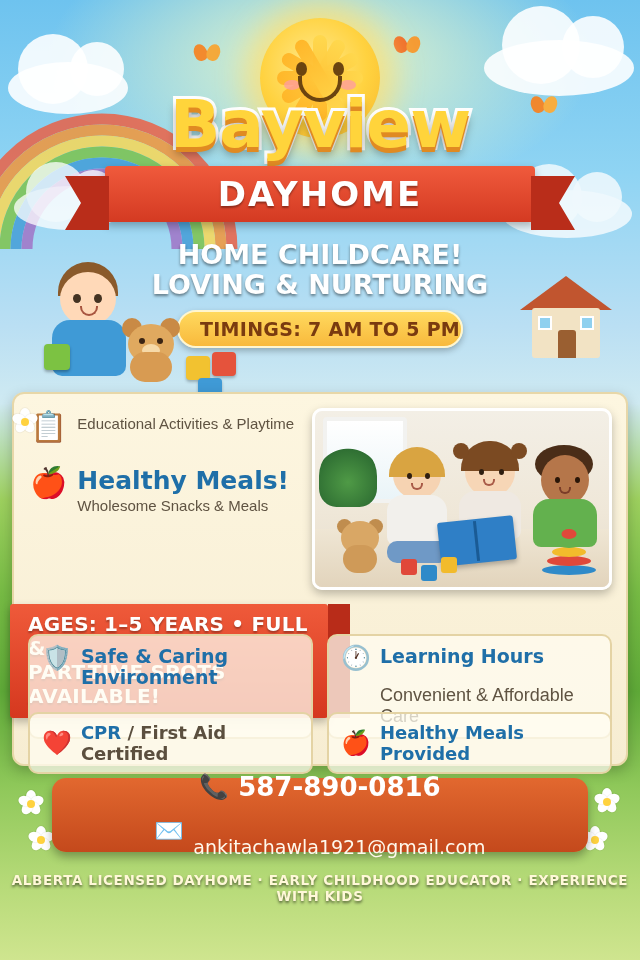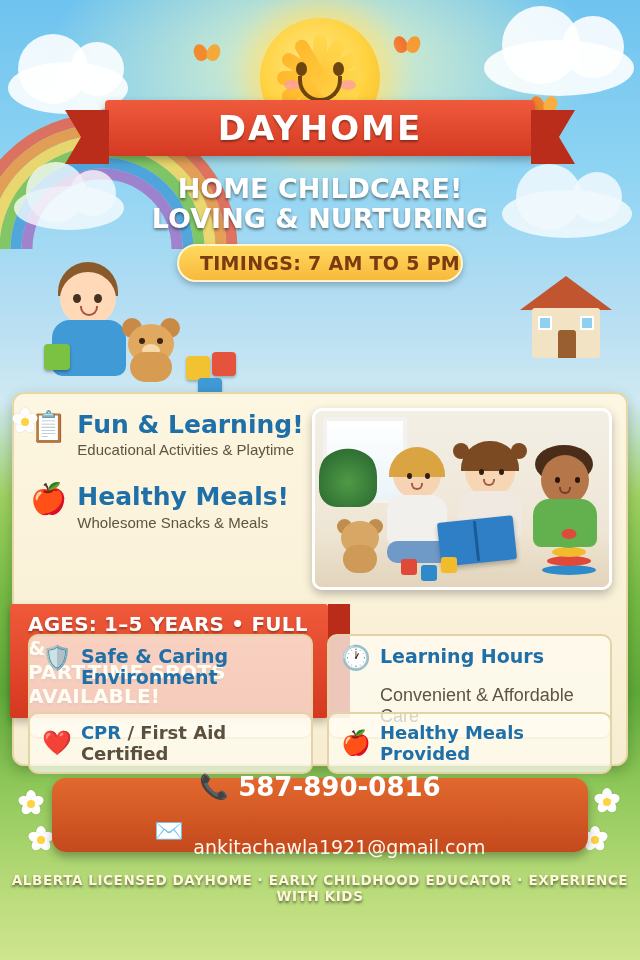--- a/index.html
+++ b/index.html
@@ -278,20 +278,21 @@
 
   <div class="house">
     <div class="roof"></div>
       <div class="wall"></div>
     <div class="win l"></div>
       <div class="win r"></div>
       <div class="door"></div>
   </div>
 
   <div class="title-wrap">
+    <div class="title">Bayview</div>
     <div class="ribbon">
       <div class="ribbon-text">DAYHOME</div>
     </div>
     <div class="tagline">
       <div>HOME CHILDCARE!</div>
       <div>LOVING &amp; NURTURING</div>
     </div>
     <div class="timings">
       <span>TIMINGS: 7 AM TO 5 PM</span>
     </div>
@@ -320,21 +321,20 @@
       <div class="tb tb2"></div>
       <div class="tb tb3"></div>
   </div>
 
   <div class="panel">
 
     <div class="left-col">
       <div class="feature">
         <span class="icon-emoji">📋</span>
         <div class="ft-text">
-          <div class="h">Fun &amp; Learning!</div>
           <div class="s">Educational Activities &amp; Playtime</div>
         </div>
       </div>
       <div class="feature">
         <span class="icon-emoji">🍎</span>
         <div class="ft-text">
           <div class="h">Healthy Meals!</div>
           <div class="s">Wholesome Snacks &amp; Meals</div>
         </div>
       </div>

